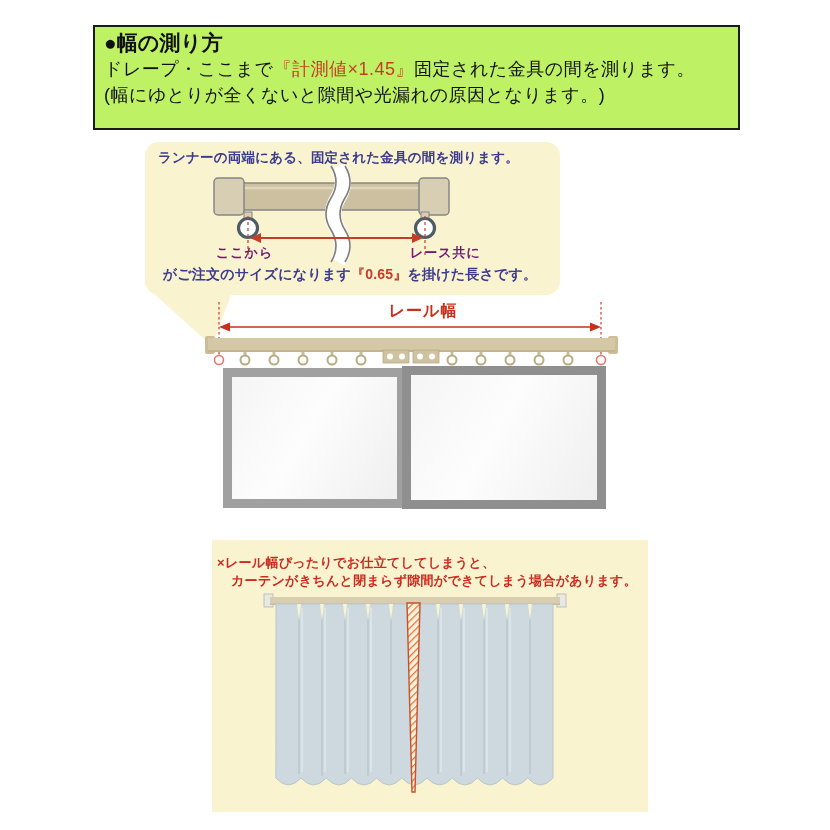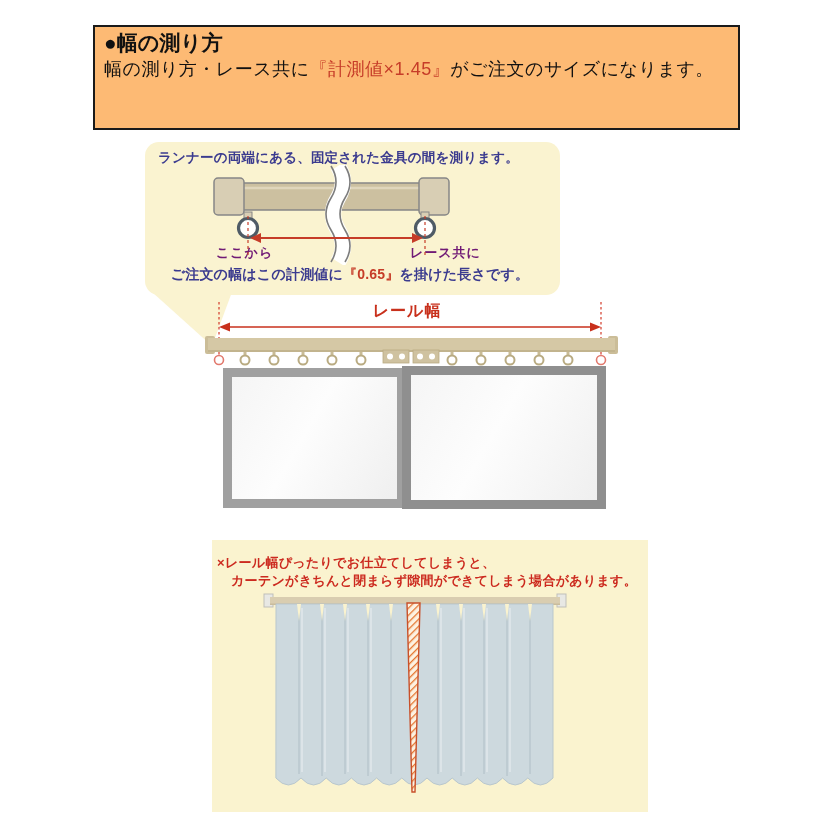--- a/index.html
+++ b/index.html
@@ -4,21 +4,21 @@
 <style>
   html,body{margin:0;padding:0;background:#ffffff;}
   .canvas{
     position:relative;width:830px;height:830px;background:#ffffff;overflow:hidden;
     font-family:"Liberation Sans","DejaVu Sans",sans-serif;
   }
   .abs{position:absolute;}
   
   .title-box{
     left:93px;top:25px;width:647px;height:105px;box-sizing:border-box;
-    border:2.5px solid #1a1a1a;background:#fdba74;padding:3px 9px;
+    border:2.5px solid #1a1a1a;background:#bef264;padding:3px 9px;
     color:#111111;
   }
   .title-box .heading{font-size:21px;font-weight:bold;line-height:26px;}
   .title-box .line{font-size:18px;line-height:26px;letter-spacing:0.5px;}
   .em-red{color:#c63c28;}
   
   .bubble{
     left:145px;top:142px;width:415px;height:153px;background:#faf3d0;border-radius:14px;
   }
   .bubble-caption{
@@ -29,21 +29,21 @@
     left:150px;top:266px;width:400px;text-align:center;
     font-size:14px;font-weight:bold;color:#3b3b8f;letter-spacing:0.2px;
   }
   .runner-label{
     font-size:13px;font-weight:bold;color:#701a75;letter-spacing:1px;
   }
   .label-from{left:216px;top:244px;}
   .label-to{left:410px;top:244px;}
   
   .rail-width-label{
-    left:122px;top:301px;width:570px;text-align:center;
+    left:138px;top:301px;width:570px;text-align:center;
     font-size:16px;font-weight:bold;color:#c8301c;letter-spacing:1px;
   }
   
   .window-sash{
     box-sizing:border-box;
     background:linear-gradient(120deg,#f5f5f5 0%,#fdfdfd 45%,#efefef 100%);
   }
   .sash-left{left:223px;top:368px;width:183px;height:140px;border:9px solid #a0a0a0;z-index:1;}
   .sash-right{left:402px;top:366px;width:204px;height:143px;border:9px solid #8f8f8f;z-index:2;}
   
@@ -53,21 +53,22 @@
   .warn2{left:231px;top:572px;}
   svg{display:block;}
 </style>
 </head>
 <body>
 
 <div class="canvas">
 
   <div class="abs title-box">
     <div class="heading">●幅の測り方</div>
-    <div class="line"><span>幅の測り方・レース共に</span><span class="em-red">『計測値×1.45』</span><span>がご注文のサイズになります。</span></div>
+    <div class="line"><span>ドレープ・ここまで</span><span class="em-red">『計測値×1.45』</span><span>固定された金具の間を測ります。</span></div>
+    <div class="line">(幅にゆとりが全くないと隙間や光漏れの原因となります。)</div>
   </div>
 
   <svg class="abs" style="left:148px;top:292px;z-index:0;" width="90" height="58" viewBox="0 0 90 58">
     <polygon points="4,0 84,0 64,54" fill="#faf3d0"></polygon>
   </svg>
 
   <div class="abs bubble"></div>
   <div class="abs bubble-caption">ランナーの両端にある、固定された金具の間を測ります。</div>
 
   <svg class="abs" style="left:190px;top:165px;z-index:1;" width="280" height="100" viewBox="0 0 280 100">
@@ -91,21 +92,21 @@
     <line x1="235" y1="51" x2="235" y2="93" stroke="#c63c28" stroke-width="1.2" stroke-dasharray="3,3"></line>
 
     <line x1="66" y1="73" x2="227" y2="73" stroke="#c63c28" stroke-width="2"></line>
     <polygon points="60,73 71,68 71,78" fill="#c63c28"></polygon>
     <polygon points="233,73 222,68 222,78" fill="#c63c28"></polygon>
   </svg>
 
   <div class="abs runner-label label-from">ここから</div>
   <div class="abs runner-label label-to">レース共に</div>
 
-  <div class="abs bubble-note"><span>ご注文の幅はこの計測値に</span><span class="em-red">『0.65』</span><span>を掛けた長さです。</span></div>
+  <div class="abs bubble-note"><span>がご注文のサイズになります</span><span class="em-red">『0.65』</span><span>を掛けた長さです。</span></div>
 
   <div class="abs rail-width-label">レール幅</div>
 
   <svg class="abs" style="left:130px;top:296px;z-index:1;" width="570" height="74" viewBox="0 0 570 74">
 
     <line x1="89" y1="6" x2="89" y2="60" stroke="#d23b2a" stroke-width="1.2" stroke-dasharray="2.5,2.5"></line>
     <line x1="471" y1="6" x2="471" y2="60" stroke="#d23b2a" stroke-width="1.2" stroke-dasharray="2.5,2.5"></line>
 
     <line x1="95" y1="31" x2="465" y2="31" stroke="#c8301c" stroke-width="1.6"></line>
     <polygon points="89,31 100,26.5 100,35.5" fill="#c8301c"></polygon>

